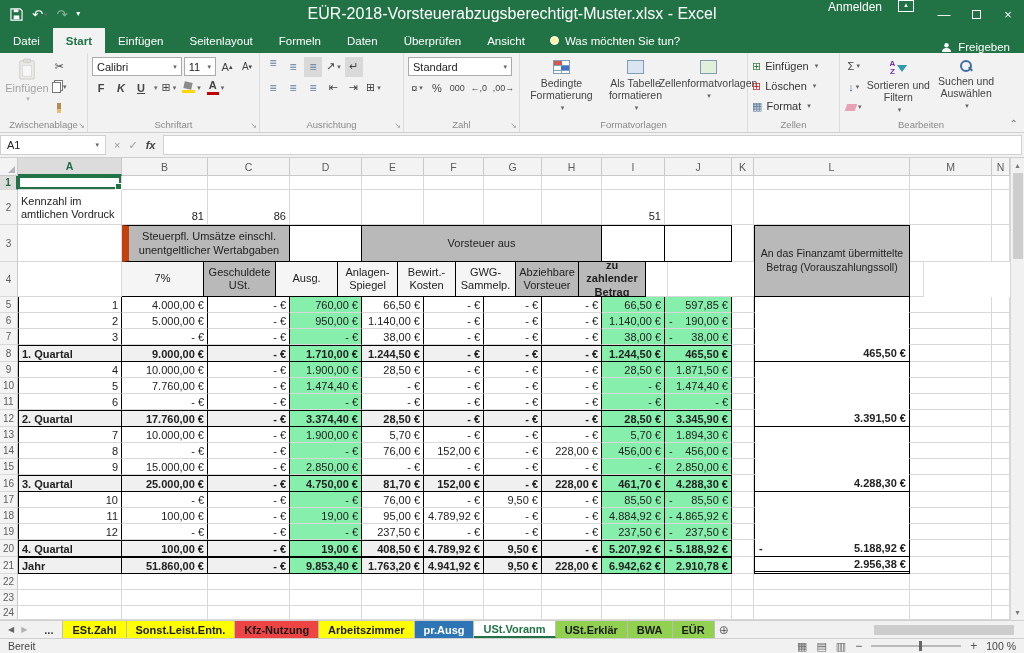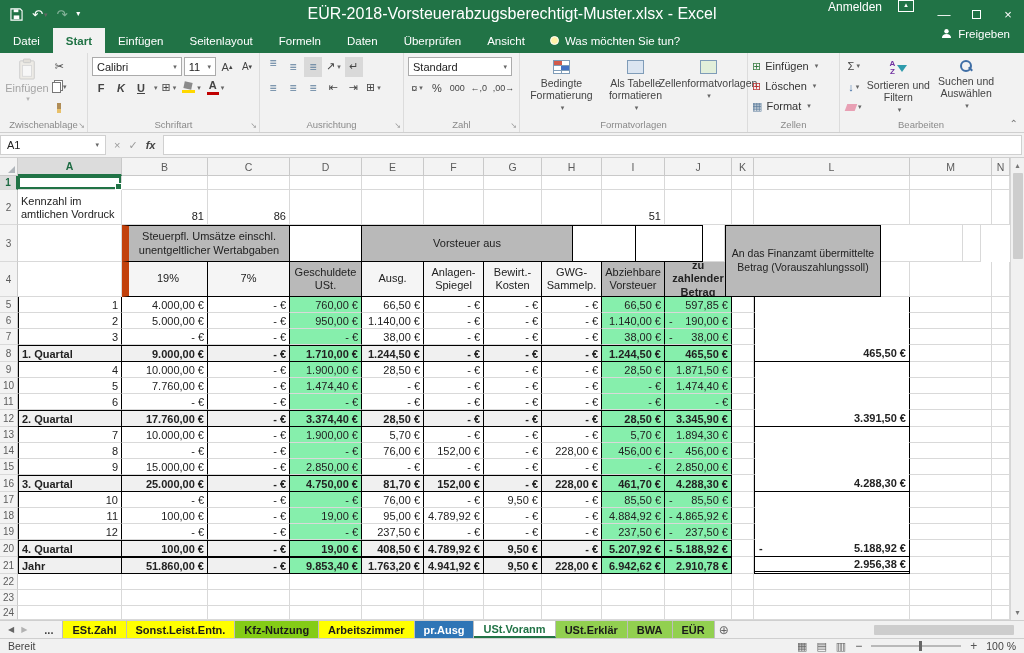--- a/index.html
+++ b/index.html
@@ -18,21 +18,21 @@
   .ribdisp{width:16px;height:12px;border:1px solid #fff;display:flex;align-items:flex-start;justify-content:center;font-size:7px;margin-right:14px}
   .wb{width:32px;height:100%;display:flex;align-items:center;justify-content:center;font-size:13px}
   .maxbox{width:9px;height:9px;border:1px solid #fff}
 
   
   .rtabs{height:25px;background:#217346;display:flex;align-items:stretch;color:#fff;font-size:11.5px}
   .rtab{display:flex;align-items:center;padding:0 13px;cursor:default}
   .rtab.active{background:#f2f2f2;color:#217346;font-weight:700}
   .tellme{display:flex;align-items:center;gap:6px;padding:0 12px}
   .bulb{width:9px;height:9px;border-radius:50%;background:#fff2a8;border:1px solid #fff;display:inline-block}
-  .share{margin-left:auto;display:flex;align-items:flex-start;gap:6px;padding:0 14px}
+  .share{margin-left:auto;display:flex;align-items:flex-end;gap:6px;padding:0 14px}
 
   
   .ribbon{height:80px;background:#f2f2f2;border-bottom:1px solid #cfcfcf;display:flex;font-size:11px;color:#333;position:relative}
   .grp{position:relative;border-right:1px solid #dcdcdc;padding:3px 3px 15px 4px;flex:none}
   .grplabel{position:absolute;bottom:2px;left:0;right:0;text-align:center;font-size:9.5px;color:#8a8a8a;white-space:nowrap}
   .launch{position:absolute;right:2px;bottom:2px;font-size:8px;color:#9a9a9a}
   .sb{height:20px;min-width:18px;display:inline-flex;align-items:center;justify-content:center;padding:0 2px;color:#444}
   .dd{font-size:7px;margin-left:2px;color:#666}
   .selbox{background:#fff;border:1px solid #ababab;height:19px;display:flex;align-items:center;padding:0 4px;font-size:11px;color:#222}
   .selbox .dd{margin-left:auto}
@@ -412,32 +412,31 @@
         <div class="cell" style="width: 22px;"></div>
         <div class="cell" style="width: 156px;"></div>
         <div class="cell" style="width: 82px;"></div>
         <div class="cell" style="width: 18px;"></div>
       </div>
       <div class="grow" style="height: 37px;">
         <div class="rowhdr">3</div>
         <div class="cell" style="width: 104px;"></div>
         <div class="cell gh ctr boxg bfirst" style="width: 168px;">Steuerpfl. Umsätze einschl. unentgeltlicher Wertabgaben</div>
         <div class="cell boxw" style="width: 72px;"></div>
-        <div class="cell gh ctr boxg" style="width: 211px;">Vorsteuer aus</div>
+        <div class="cell gh ctr boxg" style="width: 240px;">Vorsteuer aus</div>
         <div class="cell boxw" style="width: 63px;"></div>
         <div class="cell boxw" style="width: 67px;"></div>
         <div class="cell" style="width: 22px;"></div>
         <div class="cell tall ctr" style="width: 156px;">An das Finanzamt übermittelte Betrag (Vorauszahlungssoll)</div>
         <div class="cell" style="width: 82px;"></div>
         <div class="cell" style="width: 18px;"></div>
       </div>
       <div class="grow" style="height: 35px;">
         <div class="rowhdr">4</div>
         <div class="cell" style="width: 104px;"></div>
-        <div class="cell ctr hcell hlight bfirst" style="width: 86px;">19%</div>
         <div class="cell ctr hcell hlight" style="width: 82px;">7%</div>
         <div class="cell ctr hcell gh" style="width: 72px;">Geschuldete USt.</div>
         <div class="cell ctr hcell hlight" style="width: 62px;">Ausg.</div>
         <div class="cell ctr hcell hlight" style="width: 60px;">Anlagen-Spiegel</div>
         <div class="cell ctr hcell hlight" style="width: 58px;">Bewirt.-Kosten</div>
         <div class="cell ctr hcell hlight" style="width: 60px;">GWG-Sammelp.</div>
         <div class="cell ctr hcell gh" style="width: 63px;">Abziehbare Vorsteuer</div>
         <div class="cell ctr hcell gh" style="width: 67px; font-weight: bold;">zu zahlender Betrag</div>
         <div class="cell" style="width: 22px;"></div>
         <div class="cell" style="width: 156px;"></div>
@@ -819,21 +818,21 @@
 
 <div class="tabbar">
   <div class="tnav">
     <span>◀</span>
     <span style="opacity:.45">▶</span>
   </div>
   <div class="stab ovf">...</div>
   <div id="sheettabs" style="display:flex">
       <div class="stab" style="background: rgb(255, 255, 0);">ESt.Zahl</div>
       <div class="stab" style="background: rgb(255, 255, 0);">Sonst.Leist.Entn.</div>
-      <div class="stab" style="background: #84cc16;">Kfz-Nutzung</div>
+      <div class="stab" style="background: #ef4444;">Kfz-Nutzung</div>
       <div class="stab" style="background: rgb(255, 255, 0);">Arbeitszimmer</div>
       <div class="stab" style="background: rgb(46, 117, 182); color: rgb(255, 255, 255);">pr.Ausg</div>
       <div class="stab act">USt.Voranm</div>
       <div class="stab" style="background: rgb(146, 208, 80);">USt.Erklär</div>
       <div class="stab" style="background: rgb(146, 208, 80);">BWA</div>
       <div class="stab" style="background: rgb(146, 208, 80);">EÜR</div>
     </div>
   <div class="addsheet">⊕</div>
   <div class="hscroll">
     <div class="htrack">

